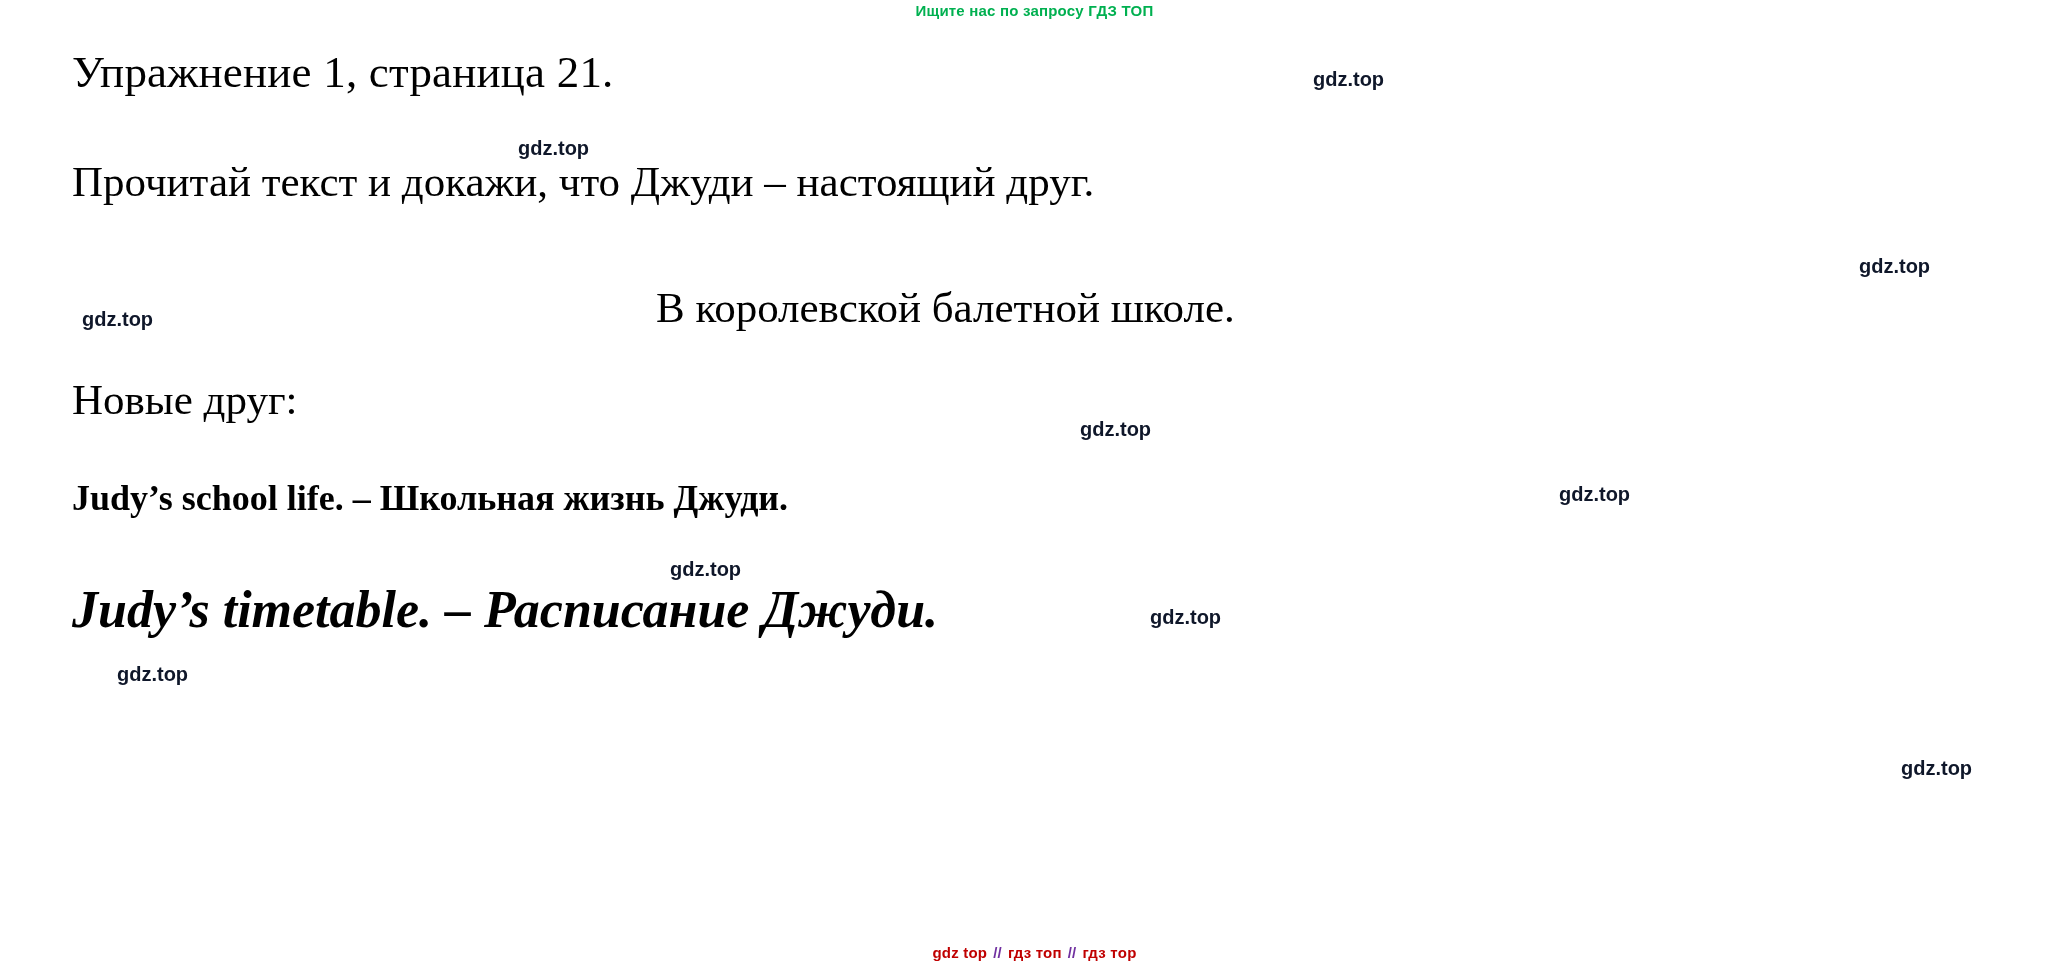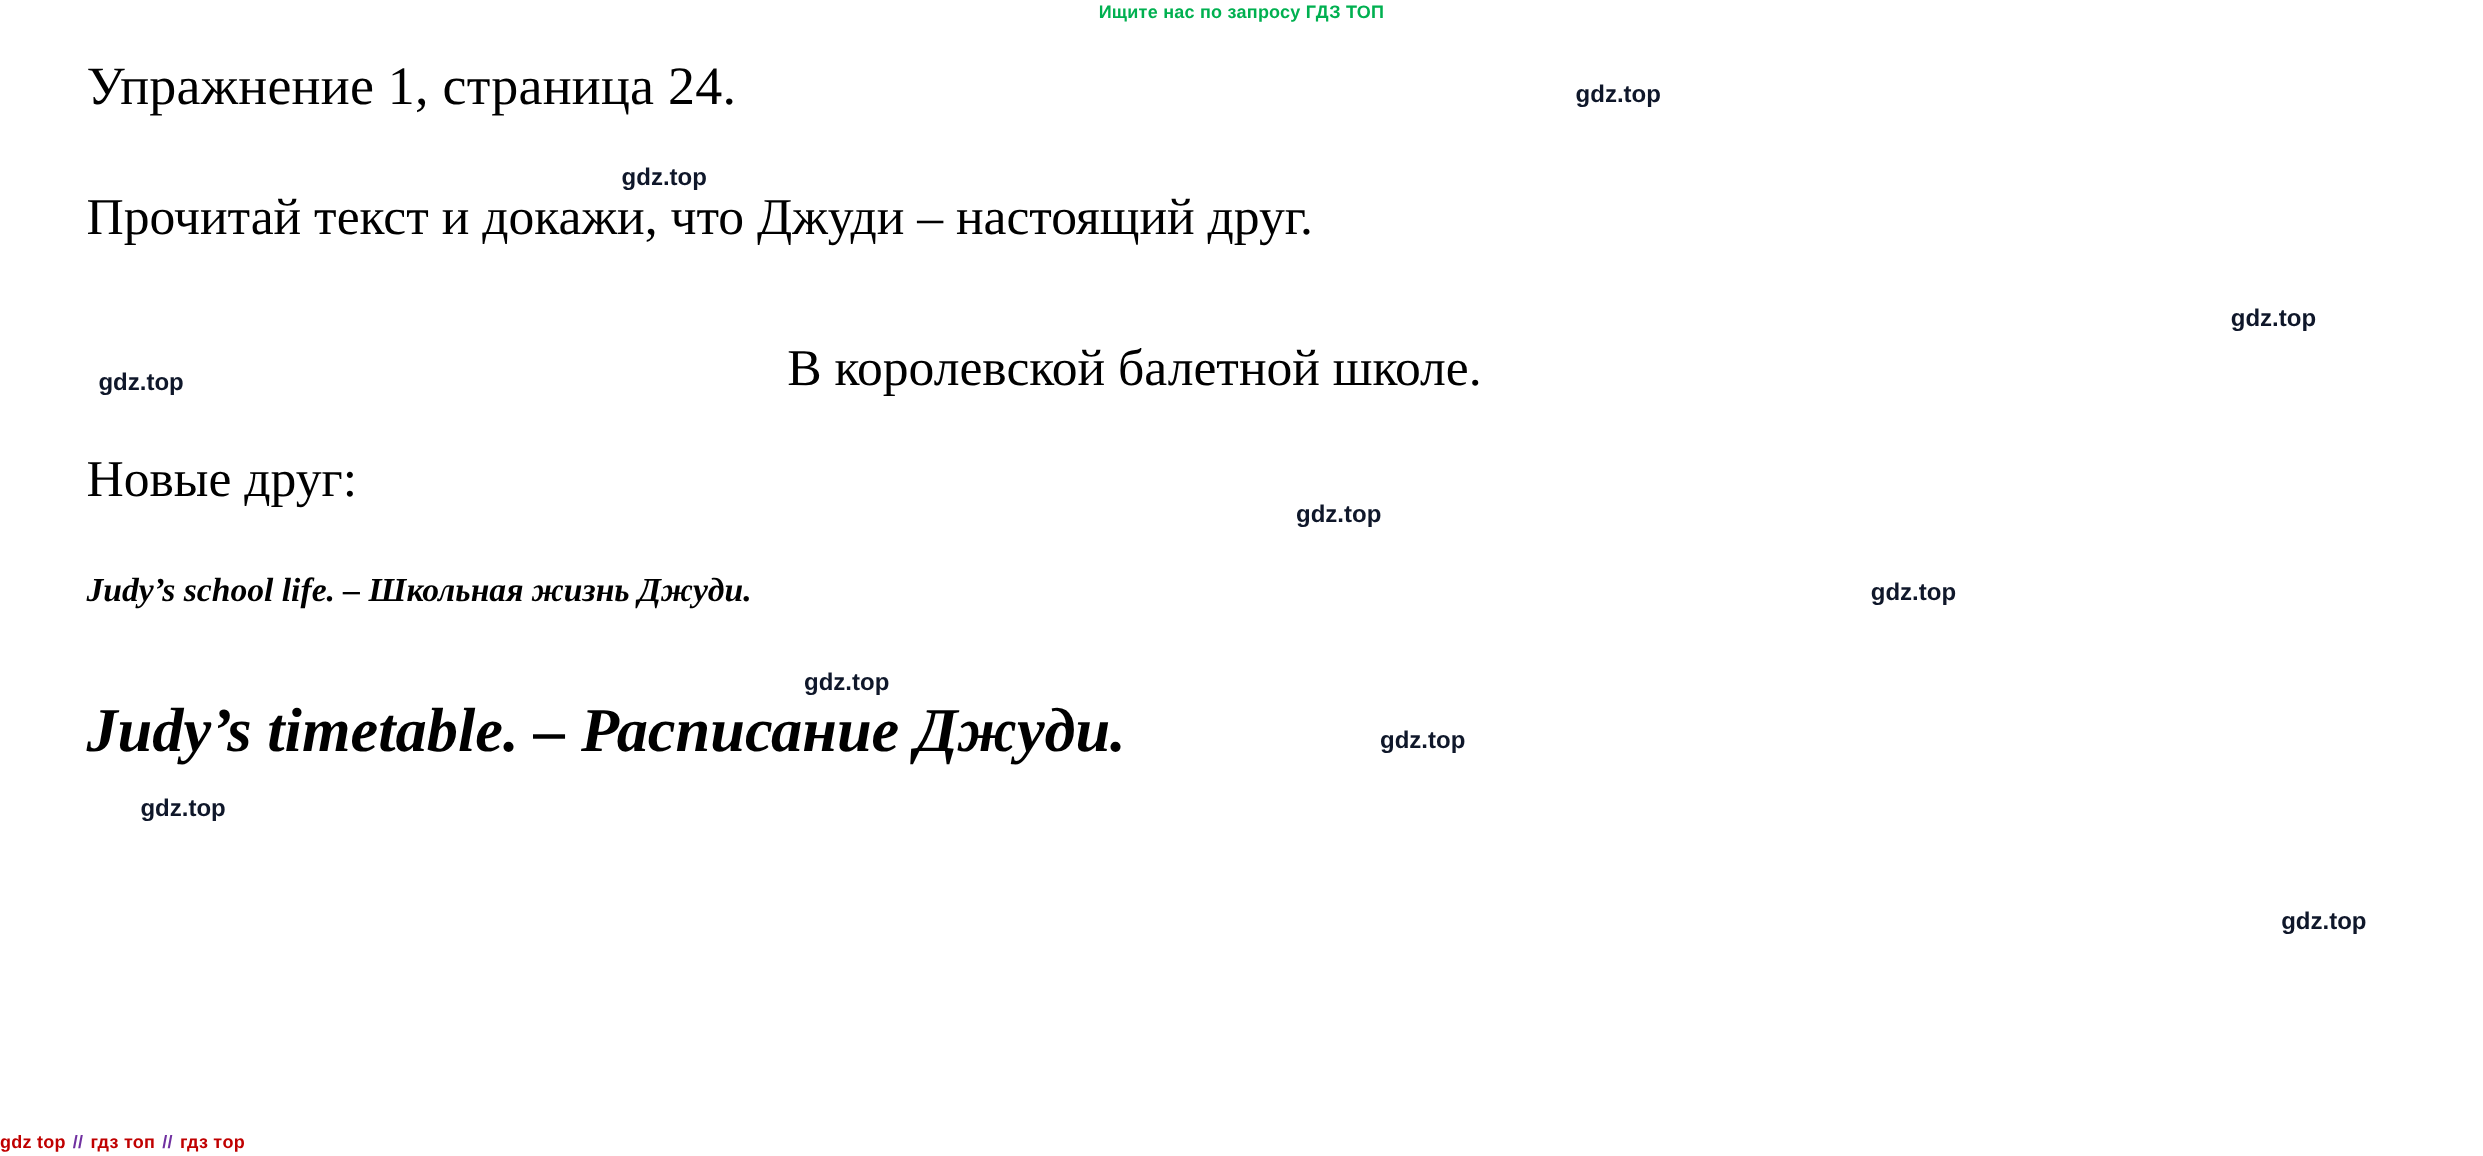--- a/index.html
+++ b/index.html
@@ -35,21 +35,21 @@
     color: #00b050;
     letter-spacing: 0.2px;
   }
 
   
   .bottom-promo {
     position: absolute;
     top: 944px;
     left: 0;
     width: 2069px;
-    text-align: left;
+    text-align: center;
     font-family: "Liberation Sans", sans-serif;
     font-weight: bold;
     font-size: 15px;
     letter-spacing: 0.2px;
     white-space: nowrap;
   }
   .bottom-promo .p1 { color: #c00000; }
   .bottom-promo .sep { color: #7030a0; padding: 0 6px; }
   .bottom-promo .p2 { color: #c00000; }
   .bottom-promo .p3 { color: #c00000; }
@@ -83,23 +83,22 @@
 
   .newwords {
     top: 375px;
     left: 72px;
     font-size: 43px;
   }
 
   .vocab1 {
     top: 477px;
     left: 72px;
-    font-size: 28px;
+    font-size: 36px;
     font-weight: bold;
-    font-style: italic;
     text-align: right;
   }
 
   .vocab2 {
     top: 580px;
     left: 72px;
     font-size: 52px;
     font-weight: bold;
     font-style: italic;
   }
@@ -136,21 +135,21 @@
   .wm-9 { top: 663px; left: 117px; }
   .wm-10 { top: 757px; left: 1901px; }
 </style>
 </head>
 <body>
 
 <div class="page">
 
   <div class="top-promo">Ищите нас по запросу ГДЗ ТОП</div>
 
-  <div class="line title">Упражнение 1, страница 24.</div>
+  <div class="line title">Упражнение 1, страница 21.</div>
 
   <div class="line instruction">Прочитай текст и докажи, что Джуди – настоящий друг.</div>
 
   <div class="line heading-center">В королевской балетной школе.</div>
 
   <div class="line newwords">Новые друг:</div>
 
   <div class="line vocab1">Judy’s school life. – Школьная жизнь Джуди.</div>
 
   <div class="line vocab2">Judy’s timetable. – Расписание Джуди.</div>

